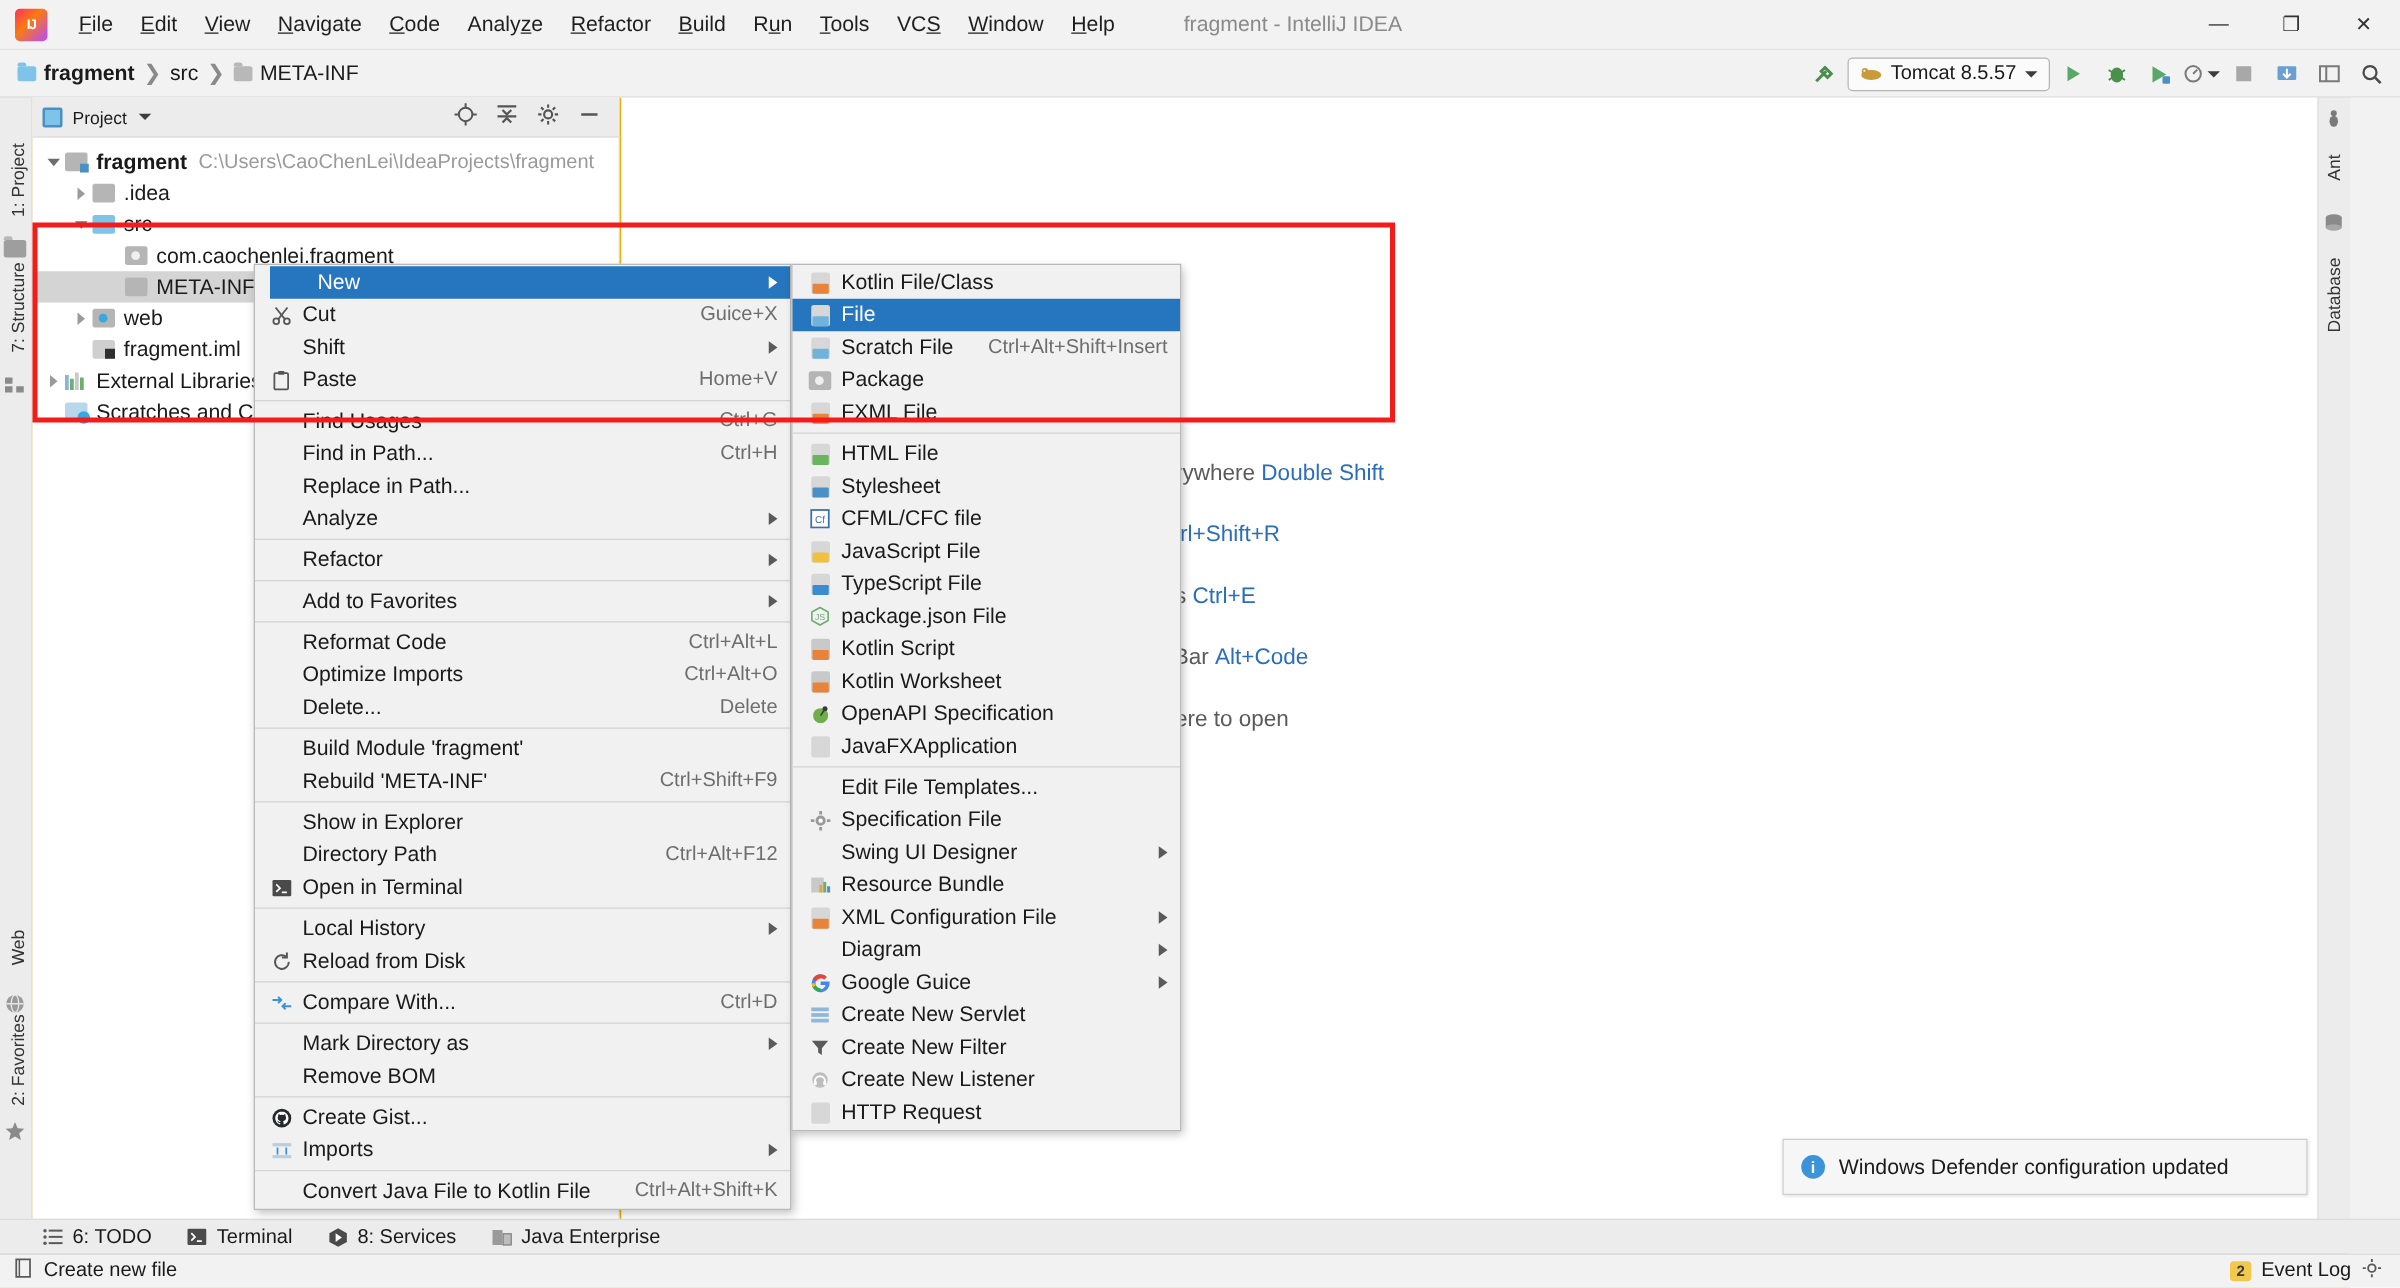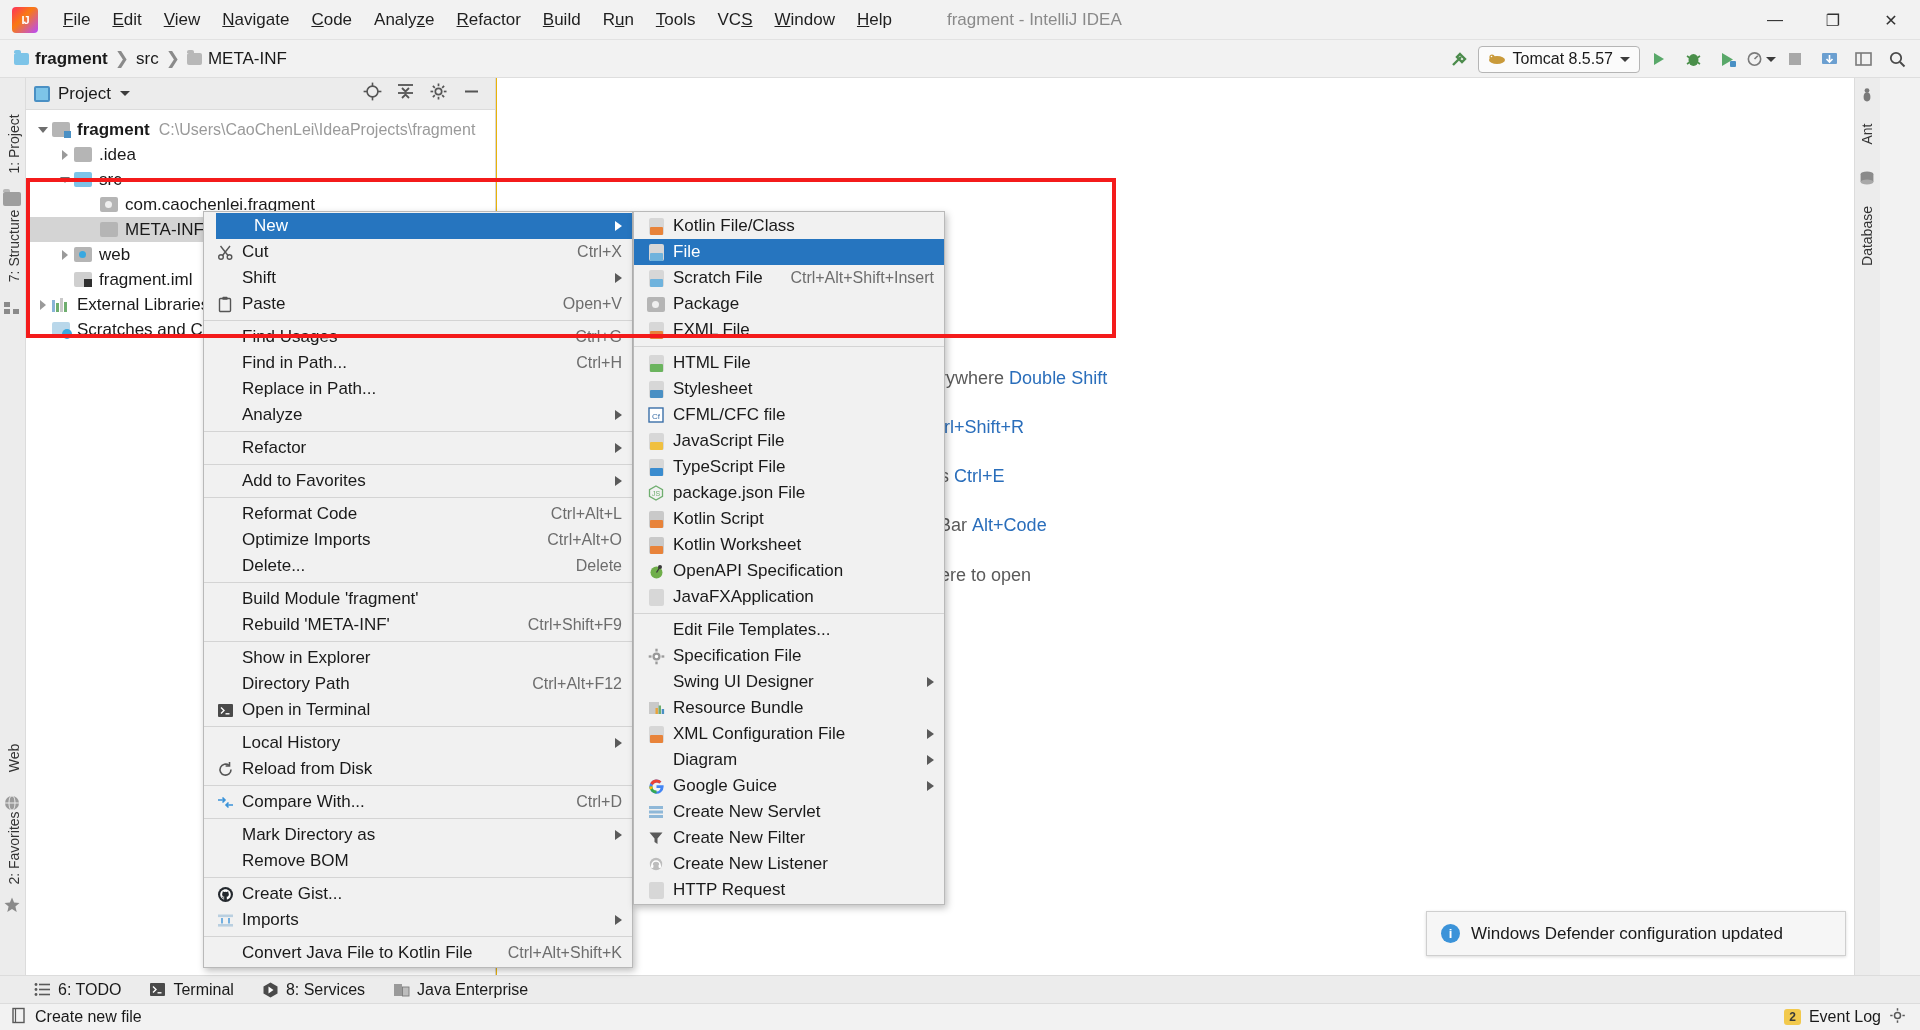--- a/index.html
+++ b/index.html
@@ -74,21 +74,21 @@
 
   
   .projpanel{
     position:absolute;left:26px;top:78px;width:470px;height:900px;background:#ffffff;
     border-right:1px solid #d6d6d6;
   }
   .projhead{
     height:32px;background:#ececec;display:flex;align-items:center;padding:0 8px;
     border-bottom:1px solid #dcdcdc;
   }
-  .projhead .ttl{ font-size:17px; margin-left:8px;}
+  .projhead .ttl{ font-size:14px; margin-left:8px;}
   .projhead-actions{ margin-left:auto; display:flex; align-items:center; gap:14px; padding-right:6px;}
   .sqico{width:16px;height:16px;background:#7dc4e8;border:2px solid #4a90c4;border-radius:2px;}
 
   .tree{ padding-top:7px; font-size:17px; }
   .tnode{ display:flex;align-items:center; height:25px; padding-left:8px; white-space:nowrap;}
   .tnode.sel{ background:#d4d4d4; }
   .arrow{ width:18px; display:flex;align-items:center;justify-content:center;}
   .arrow .d{width:0;height:0;border-top:6px solid #6e6e6e;border-left:5px solid transparent;border-right:5px solid transparent;}
   .arrow .r{width:0;height:0;border-left:6px solid #9a9a9a;border-top:5px solid transparent;border-bottom:5px solid transparent;}
   .tico{ width:18px;height:15px;margin-right:7px;position:relative;border-radius:2px;}
@@ -458,36 +458,36 @@
     <div class="mi">
       <span class="mico">
         <svg width="17" height="17" viewBox="0 0 17 17">
             <circle cx="4" cy="13" r="2.3" stroke="#555" stroke-width="1.4" fill="none"></circle>
             <circle cx="12.5" cy="13" r="2.3" stroke="#555" stroke-width="1.4" fill="none"></circle>
             <line x1="5.5" y1="11.5" x2="13" y2="2" stroke="#555" stroke-width="1.4"></line>
             <line x1="11" y1="11.5" x2="3.5" y2="2" stroke="#555" stroke-width="1.4"></line>
           </svg>
       </span>
       <span class="lbl">Cut</span>
-      <span class="sc">Ctrl+X</span>
+      <span class="sc">Guice+X</span>
     </div>
     <div class="mi">
       <span class="mico"></span>
       <span class="lbl">Shift</span>
       <span class="sub"></span>
     </div>
     <div class="mi">
       <span class="mico">
         <svg width="16" height="17" viewBox="0 0 16 17">
             <rect x="2.5" y="2.5" width="11" height="13" stroke="#555" stroke-width="1.4" fill="none" rx="1"></rect>
             <rect x="5.5" y="0.8" width="5" height="3" fill="#555" rx="0.6"></rect>
           </svg>
       </span>
       <span class="lbl">Paste</span>
-      <span class="sc">Open+V</span>
+      <span class="sc">Home+V</span>
     </div>
     <div class="msep"></div>
     <div class="mi">
       <span class="mico"></span>
       <span class="lbl">Find Usages</span>
       <span class="sc">Ctrl+G</span>
     </div>
     <div class="mi">
       <span class="mico"></span>
       <span class="lbl">Find in Path...</span>

